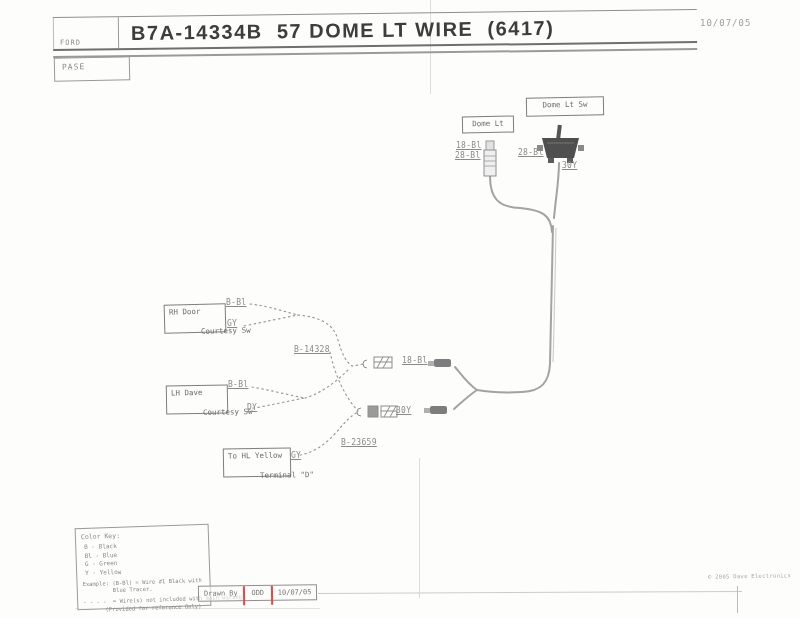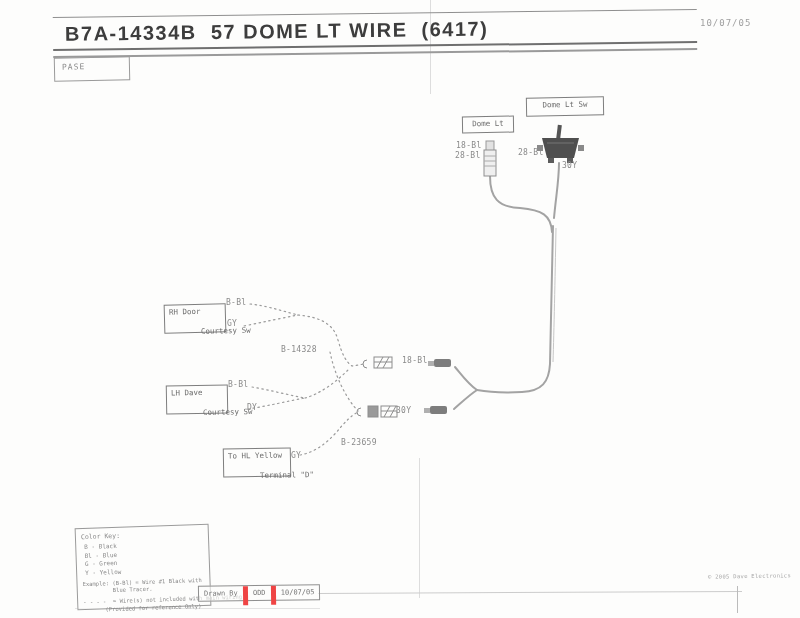--- a/index.html
+++ b/index.html
@@ -19,57 +19,60 @@
               white-space:pre;}
   .rule2{height:5px;border-top:2px solid #6f6f6f;border-bottom:2px solid #9a9a9a;}
   .date-top{left:700px;top:18px;font-size:9px;color:#9f9f9f;letter-spacing:1px;}
   .pase-box{left:54px;top:57px;width:76px;height:24px;border:1px solid #9a9a9a;
             transform:rotate(-1.2deg);font-size:8px;color:#8c8c8c;
             padding:4px 0 0 7px;box-sizing:border-box;letter-spacing:1px;}
   
   .crease{background:#ddd;width:1px;}
   .faintline{background:#ccc;height:1px;}
   
-  .wlabel{font-size:8px;color:#8a8a8a;letter-spacing:0.3px;white-space:pre;}
+  .wlabel{font-size:8px;color:#8a8a8a;letter-spacing:0.3px;white-space:pre;text-decoration:underline;}
   .dbox{border:1px solid #7e7e7e;color:#6e6e6e;font-size:7.5px;line-height:1.35;
         padding:2px 4px;box-sizing:border-box;text-align:left;white-space:pre;
         background:rgba(253,253,252,0.6);}
   
   .legend{left:76px;top:526px;width:134px;height:82px;border:1px solid #9a9a9a;
           transform:rotate(-2deg);box-sizing:border-box;padding:4px 5px;
           color:#8a8a8a;background:rgba(253,253,252,0.6);}
   .legend .lg-title{font-size:6.5px;margin-bottom:2px;}
   .legend .lg-entry{font-size:6px;line-height:1.45;padding-left:3px;}
   .legend .lg-ex{font-size:5.5px;margin-top:3px;line-height:1.4;}
   .legend .lg-ex2{font-size:5.5px;padding-left:30px;line-height:1.4;}
   .legend .lg-note{font-size:5.5px;margin-top:3px;line-height:1.4;white-space:pre;}
   .legend .lg-note2{font-size:5.5px;padding-left:22px;line-height:1.4;}
   
   .drawnby{left:198px;top:585px;display:flex;transform:rotate(-0.8deg);
            border:1px solid #8f8f8f;height:16px;box-sizing:border-box;
            font-size:7px;color:#777;background:rgba(253,253,252,0.6);}
   .drawnby .cell{padding:3px 5px 16px 5px;box-sizing:border-box;white-space:pre;}
-  .drawnby .cell + .cell{border-left:5px solid #ef4444;}
+  .drawnby .cell + .cell{border-left:2px solid #ef4444;}
   .copyright{left:708px;top:573px;font-size:5.5px;color:#a8a8a8;
              transform:rotate(-1deg);letter-spacing:0.3px;}
 </style>
 </head>
 <body>
 
 <div class="paper">
 
   <div class="abs crease" style="left:430px;top:0;height:94px;"></div>
   <div class="abs crease" style="left:419px;top:458px;height:140px;"></div>
   <div class="abs faintline" style="left:318px;top:592px;width:424px;transform:rotate(-0.3deg);"></div>
   <div class="abs crease" style="left:737px;top:586px;height:27px;background:#bbb;"></div>
   <div class="abs faintline" style="left:75px;top:608px;width:245px;background:#e3e3e3;"></div>
 
   <div class="abs header-band">
     <div class="hrule"></div>
     <div class="hdr-row">
+      <div class="ford-cell">
+        <span>FORD</span>
+      </div>
       <div class="title-cell">B7A-14334B  57 DOME LT WIRE  (6417)</div>
     </div>
     <div class="rule2"></div>
   </div>
   <div class="abs date-top">10/07/05</div>
   <div class="abs pase-box">
     <span>PASE</span>
   </div>
 
   <svg class="abs" style="left:0;top:0;" width="800" height="618" viewBox="0 0 800 618">
@@ -155,21 +158,21 @@
   <div class="abs wlabel" style="left:455px;top:151px;">28-Bl</div>
   <div class="abs wlabel" style="left:518px;top:148px;">28-Bl</div>
   <div class="abs wlabel" style="left:562px;top:161px;">30Y</div>
   <div class="abs wlabel" style="left:402px;top:356px;">18-Bl</div>
   <div class="abs wlabel" style="left:396px;top:406px;">30Y</div>
   <div class="abs wlabel" style="left:226px;top:298px;">B-Bl</div>
   <div class="abs wlabel" style="left:227px;top:319px;">GY</div>
   <div class="abs wlabel" style="left:228px;top:380px;">B-Bl</div>
   <div class="abs wlabel" style="left:247px;top:403px;">DY</div>
   <div class="abs wlabel" style="left:291px;top:451px;">GY</div>
-  <div class="abs wlabel" style="left:281px;top:345px;">B-14328</div>
+  <div class="abs wlabel" style="left:294px;top:345px;">B-14328</div>
   <div class="abs wlabel" style="left:341px;top:438px;">B-23659</div>
 
   <div class="abs legend">
     <div class="lg-title">Color Key:</div>
     <div class="lg-entry">B - Black</div>
     <div class="lg-entry">Bl - Blue</div>
     <div class="lg-entry">G - Green</div>
     <div class="lg-entry">Y - Yellow</div>
     <div class="lg-ex">Example: (B-Bl) = Wire #1 Black with</div>
     <div class="lg-ex2">Blue Tracer.</div>

